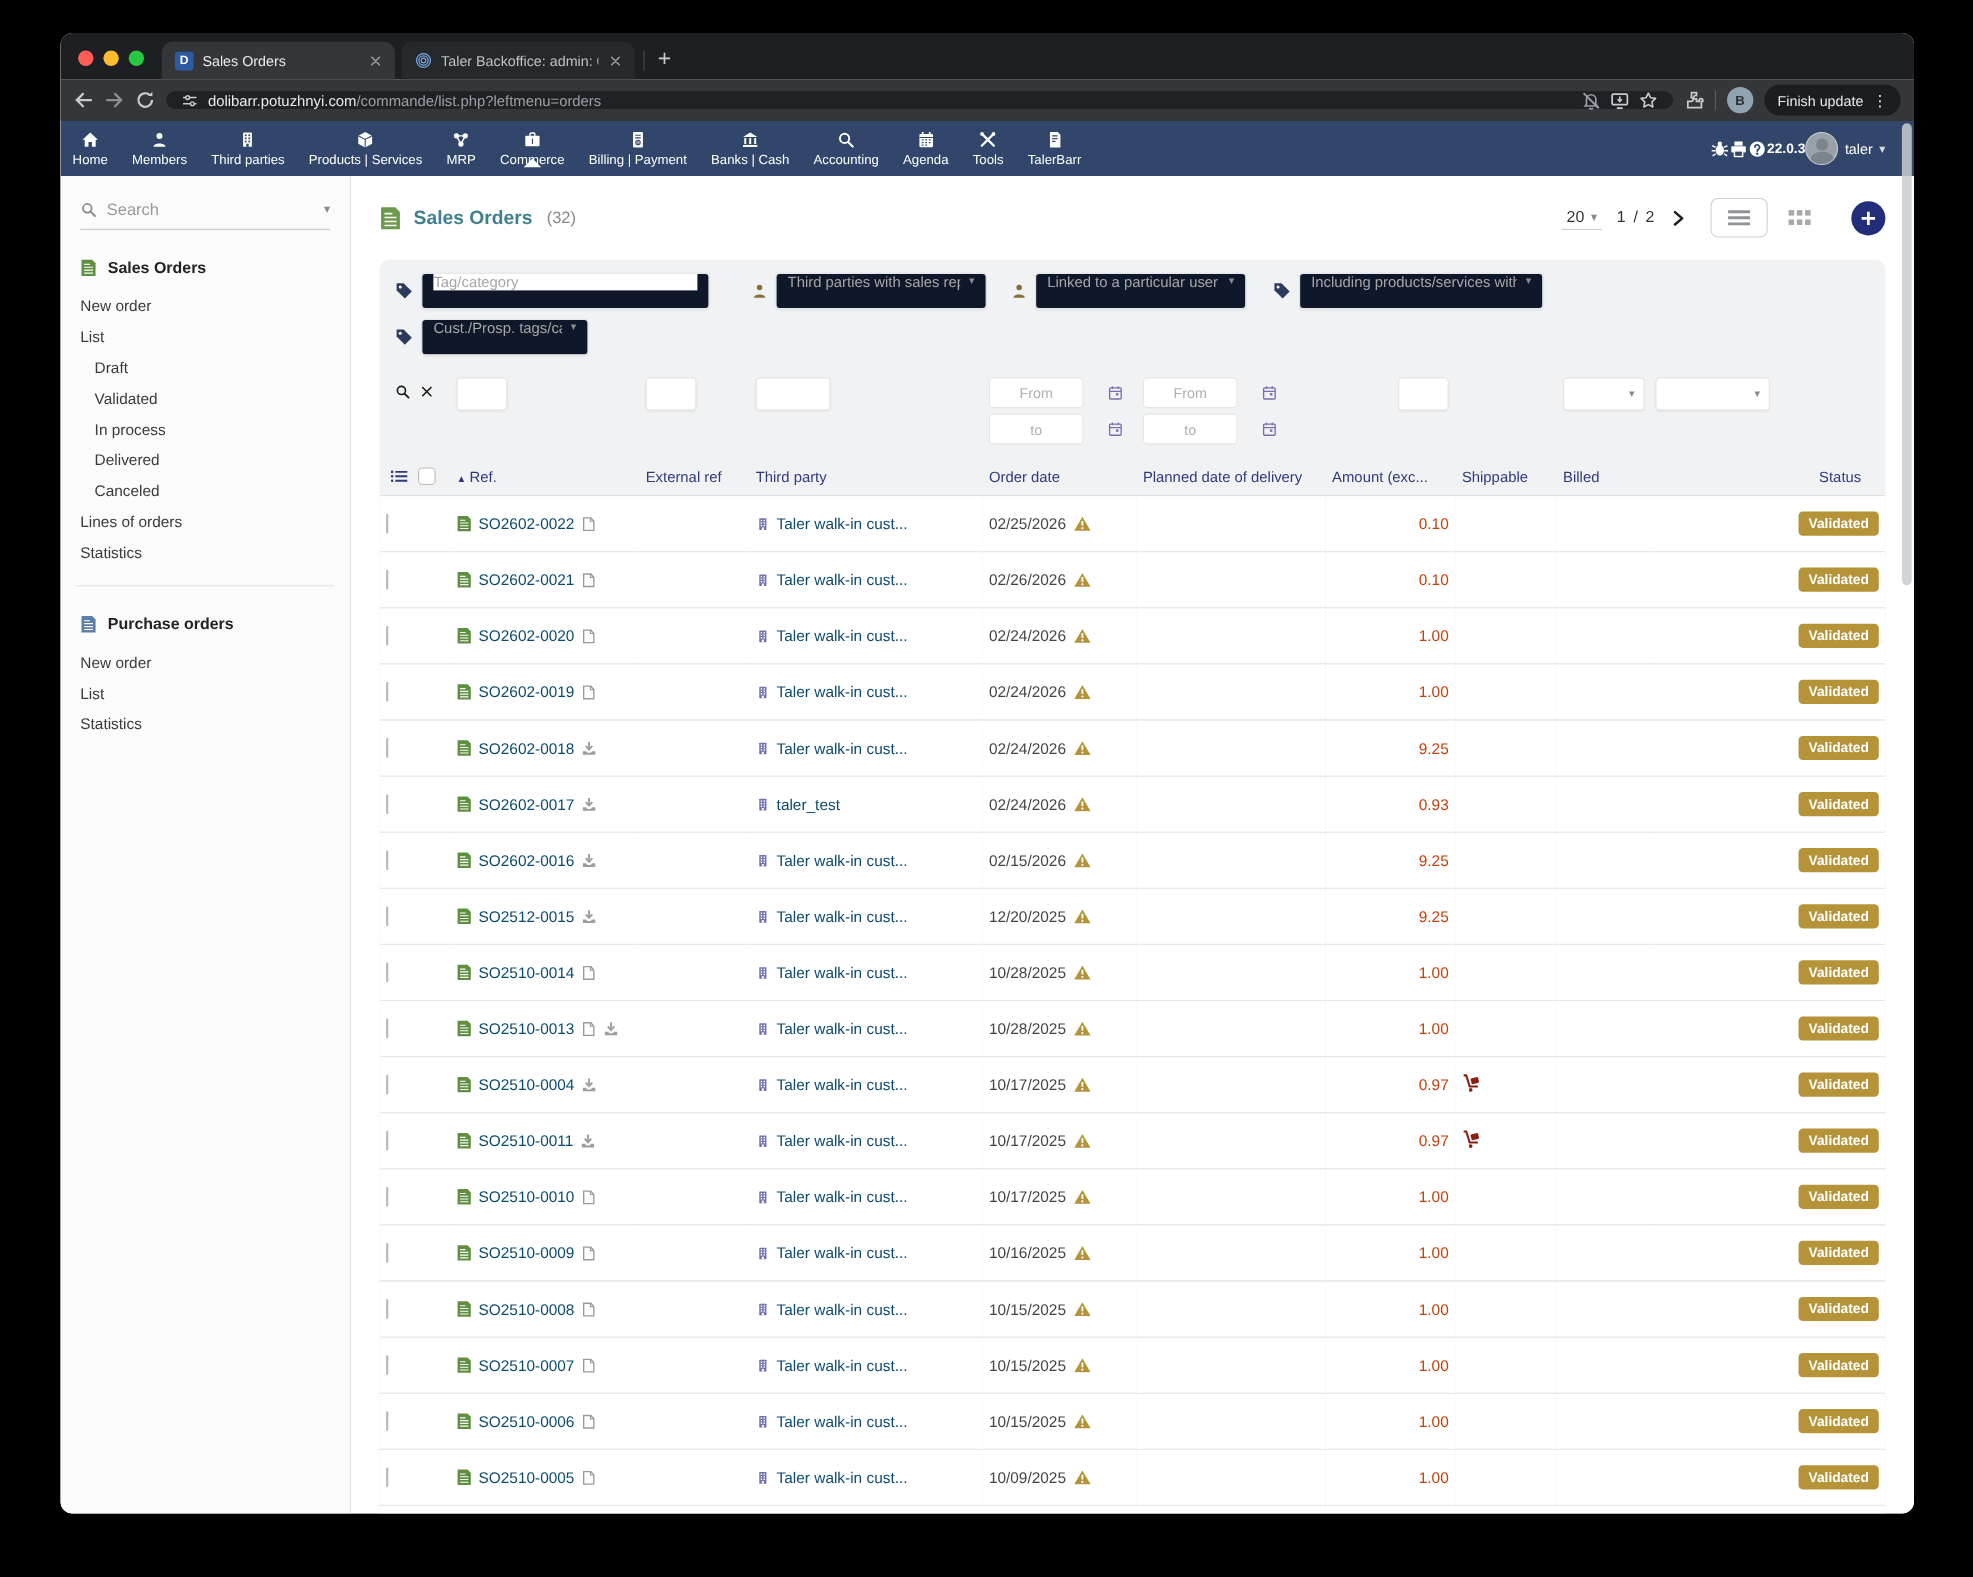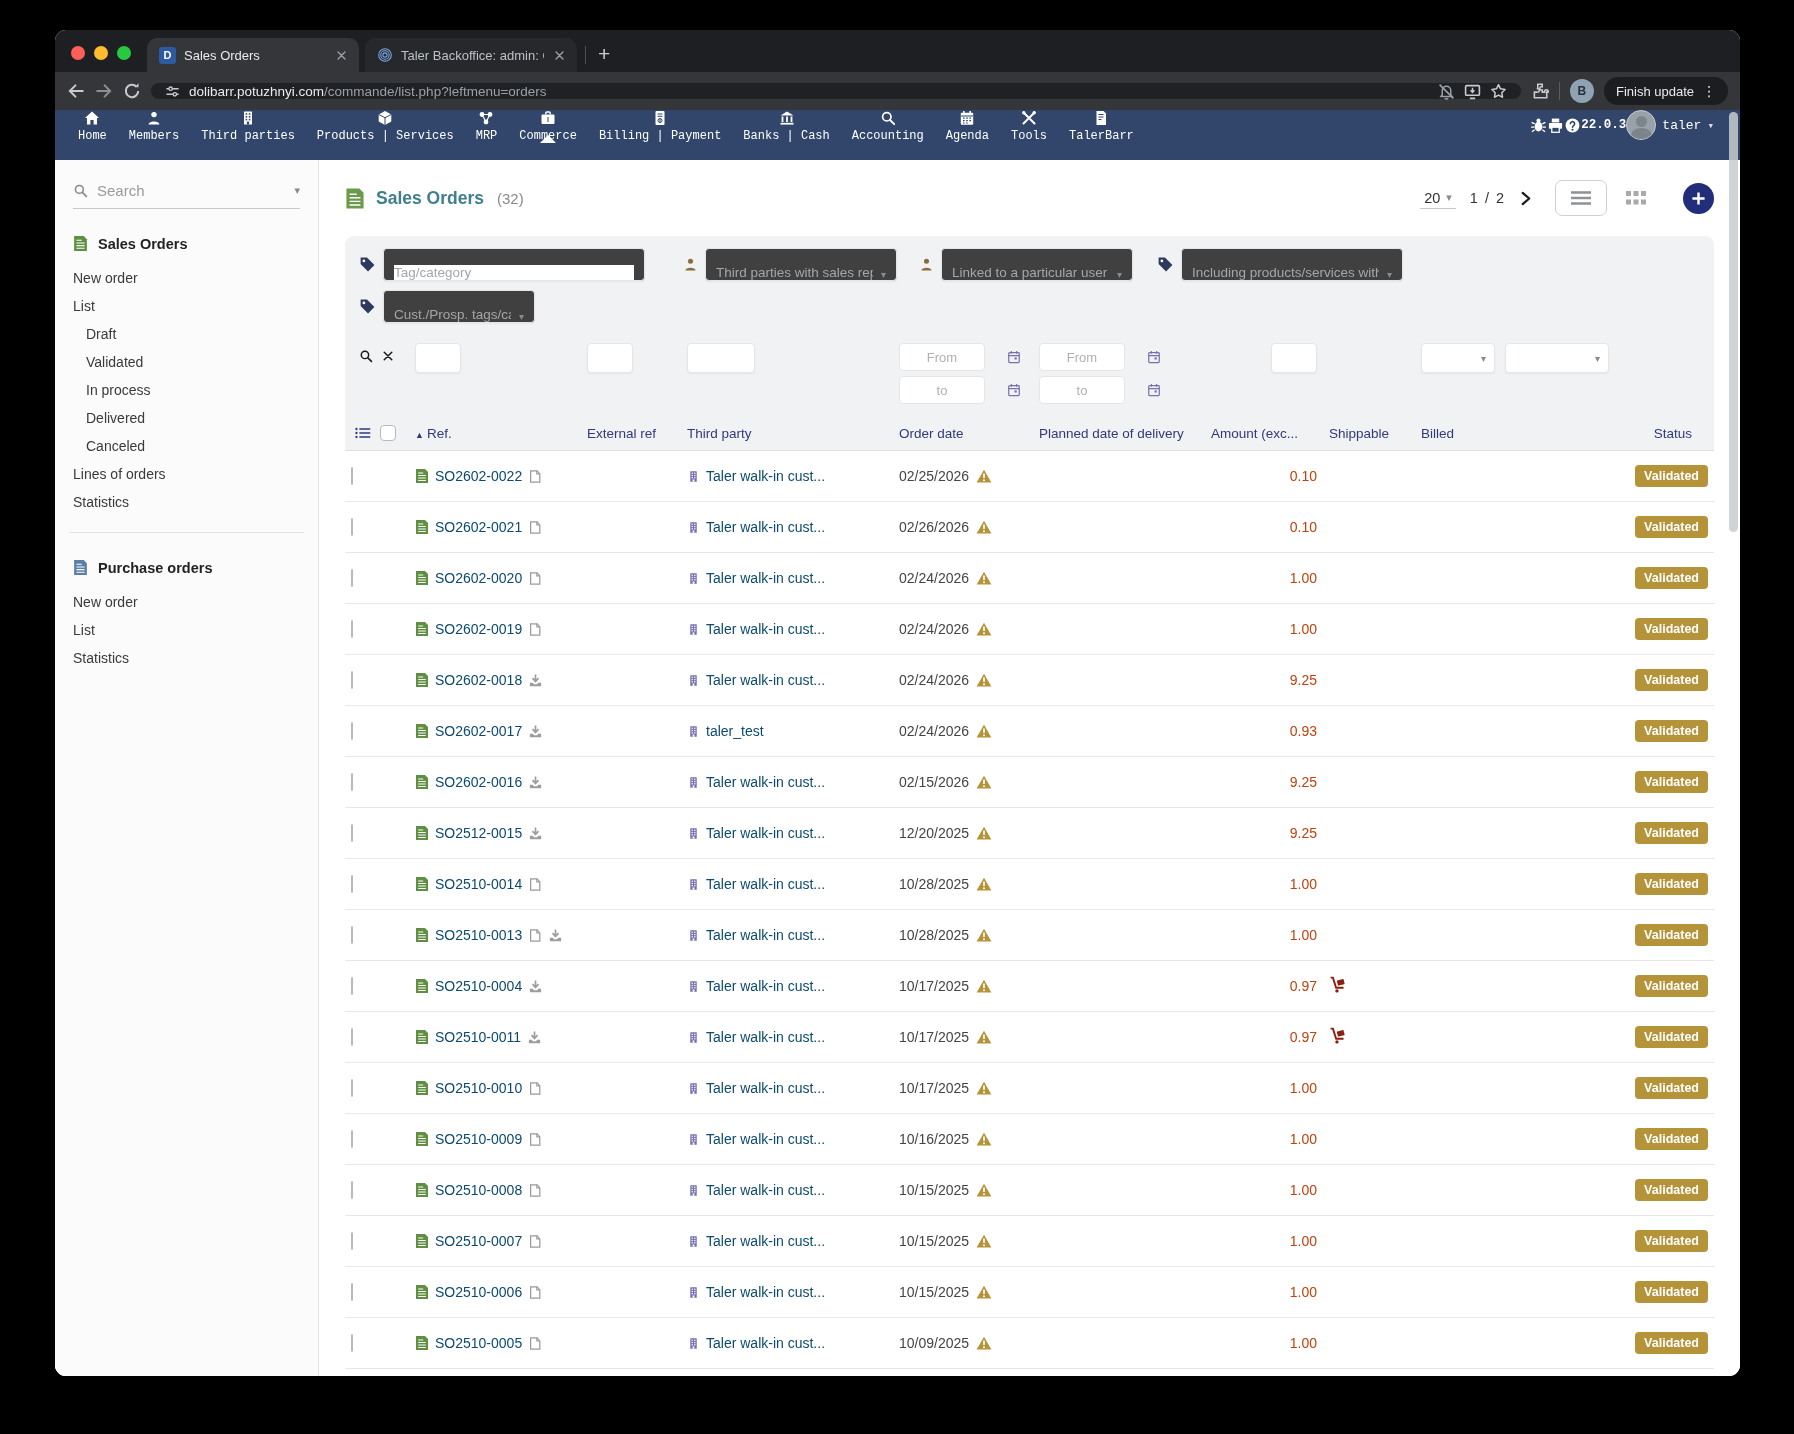--- a/index.html
+++ b/index.html
@@ -25,21 +25,21 @@
   .toolbar { height:38px; background:#35363a; display:flex; align-items:center; padding:0 12px; gap:10px; flex:none; }
   .tb-ic { width:18px; height:18px; color:#c7cacf; flex:none; }
   .urlbar { flex:1; height:16px; background:#202124; border-radius:14px; display:flex; align-items:center; padding:0 14px; gap:9px; color:#e8eaed; font-size:13.5px; }
   .url-dim { color:#9aa0a6; }
   .avatar-b { width:24px; height:24px; border-radius:50%; background:#8fa3b3; color:#263238; font-size:12px; font-weight:bold; display:flex; align-items:center; justify-content:center; }
   .update-pill { background:#1c1d20; color:#e8eaed; font-size:13px; border-radius:15px; padding:6px 12px; display:flex; align-items:center; gap:8px; }
   .dots3 { color:#e8eaed; font-size:14px; letter-spacing:0; }
 
   
   .app { flex:1; display:flex; flex-direction:column; position:relative; background:#fff; overflow:hidden; }
-  .dnav { height:50px; background:#31466a; display:flex; align-items:flex-start; color:#fff; padding-left:12px; flex:none;font-family:Liberation Mono, monospace; }
+  .dnav { height:50px; background:#31466a; display:flex; align-items:center; color:#fff; flex:none; }
   .nav-item { display:flex; flex-direction:column; align-items:center; justify-content:center; gap:3px; padding:0 11px; font-size:12px; position:relative; color:#fff; }
   .nav-item .ic { width:16px; height:16px; --win:#31466a; }
   .nav-item.active::after { content:""; position:absolute; bottom:0; left:50%; transform:translateX(-50%); border-left:8px solid transparent; border-right:8px solid transparent; border-bottom:8px solid #fff; }
   .dnav-right { margin-left:auto; display:flex; align-items:center; padding-right:26px; }
   .dnav-right .ic { width:17px; height:17px; color:#fff; }
   .version { font-size:12.5px; font-weight:bold; }
   .user-chip { display:flex; align-items:center; gap:6px; font-size:13px; }
   .user-avatar { width:30px; height:30px; border-radius:50%; background:#9aa2a9; border:1px solid #c6cbd0; position:relative; overflow:hidden; }
   .user-avatar::before { content:""; position:absolute; left:9px; top:5px; width:11px; height:11px; border-radius:50%; background:#7d858c; }
   .user-avatar::after { content:""; position:absolute; left:4px; top:17px; width:21px; height:14px; border-radius:50% 50% 0 0; background:#7d858c; }
@@ -74,21 +74,21 @@
   .gridbtn { width:22px; height:16px; color:#a9a9a9; margin-left:4px; }
   .plusbtn { width:31px; height:31px; border-radius:50%; background:#232e7a; color:#fff; display:flex; align-items:center; justify-content:center; margin-left:22px; }
   .plusbtn .ic { width:15px; height:15px; }
 
   
   .panel { margin:0 26px; background:#f1f2f3; border-radius:9px 9px 0 0; flex:1; display:flex; flex-direction:column; overflow:hidden; }
   .frow { display:flex; align-items:center; gap:10px; padding:12px 14px 0 14px; }
   .fgroup { display:flex; align-items:center; gap:7px; }
   .fgroup .tag-ic { width:17px; height:17px; color:#2c3a5e; }
   .fgroup .user-ic { width:15px; height:15px; color:#8a6d3b; }
-  .finput, .fselect { background:#404040; border:1px solid #e6e6e6; box-shadow:0 1px 2px rgba(0,0,0,.05); border-radius:4px; height:33px; font-size:13.5px; color:#9f9f9f; display:flex; align-items:flex-end; padding:0 10px; }
+  .finput, .fselect { background:#0f172a; border:1px solid #e6e6e6; box-shadow:0 1px 2px rgba(0,0,0,.05); border-radius:4px; height:33px; font-size:13.5px; color:#9f9f9f; display:flex; align-items:flex-start; padding:0 10px; }
   .finput input { border:none; outline:none; width:100%; font-size:13.5px; color:#555; font-family:"Liberation Sans", sans-serif; }
   .finput input::placeholder, .fselect .ph { color:#a6a6a6; white-space:nowrap; overflow:hidden; }
   .fselect { justify-content:space-between; gap:8px; }
   .fselect .sel-caret { color:#8a8a8a; font-size:10px; }
 
   table.list { width:100%; border-collapse:collapse; table-layout:fixed; margin-top:14px; }
   table.list col.c-sel{width:64px;} col.c-ref{width:172px;} col.c-ext{width:100px;} col.c-tp{width:212px;}
   col.c-od{width:140px;} col.c-pd{width:172px;} col.c-am{width:118px;} col.c-sh{width:92px;} col.c-bl{width:84px;} col.c-st{width:auto;}
   tr.filter-tr td { padding:6px 6px 14px 6px; vertical-align:top; }
   .mini-in { background:#fff; border:1px solid #e6e6e6; box-shadow:0 1px 2px rgba(0,0,0,.05); border-radius:4px; height:30px; }

